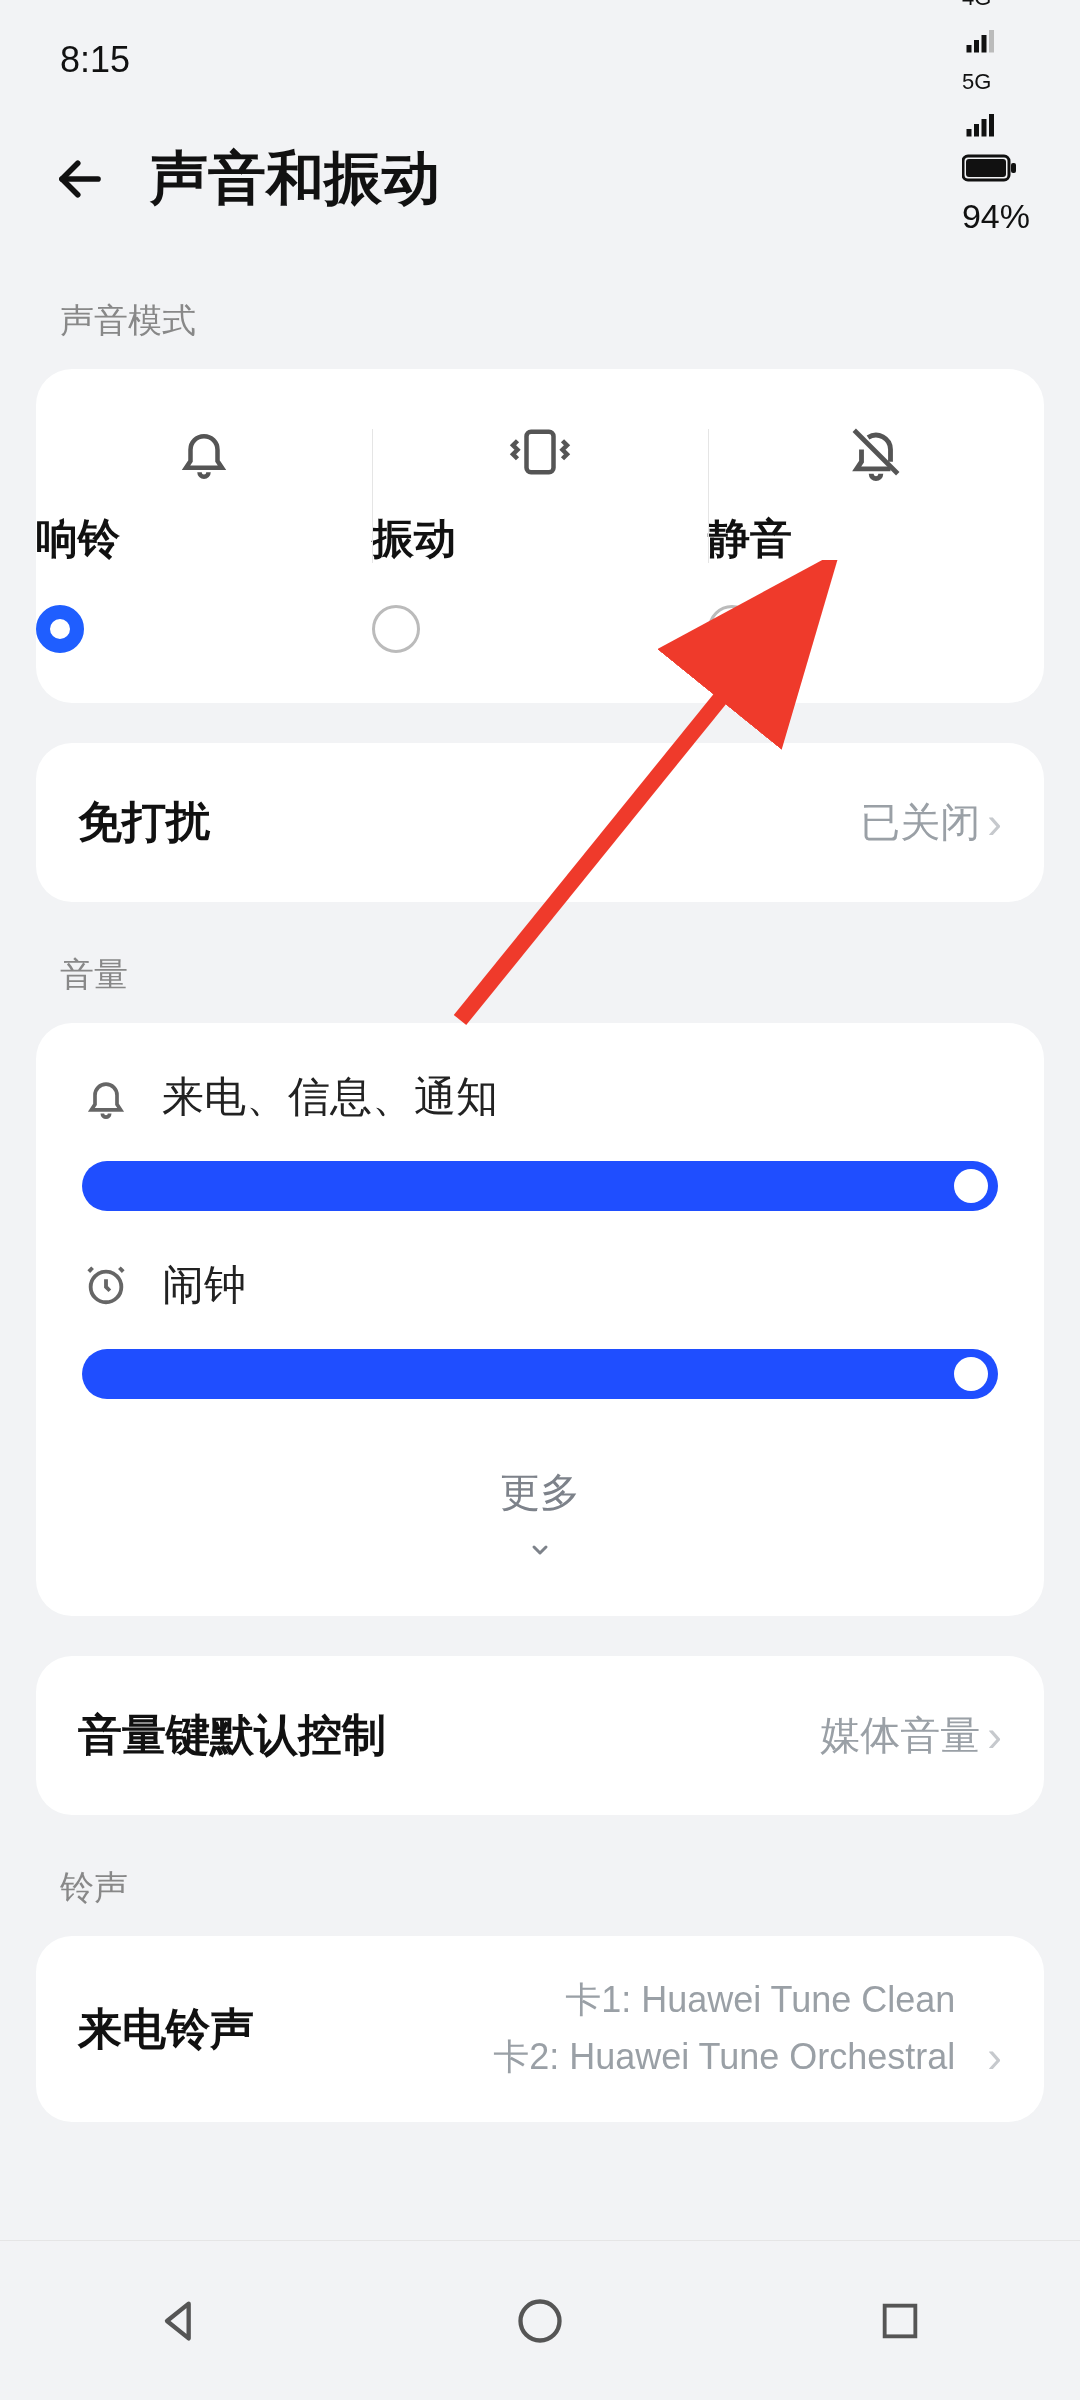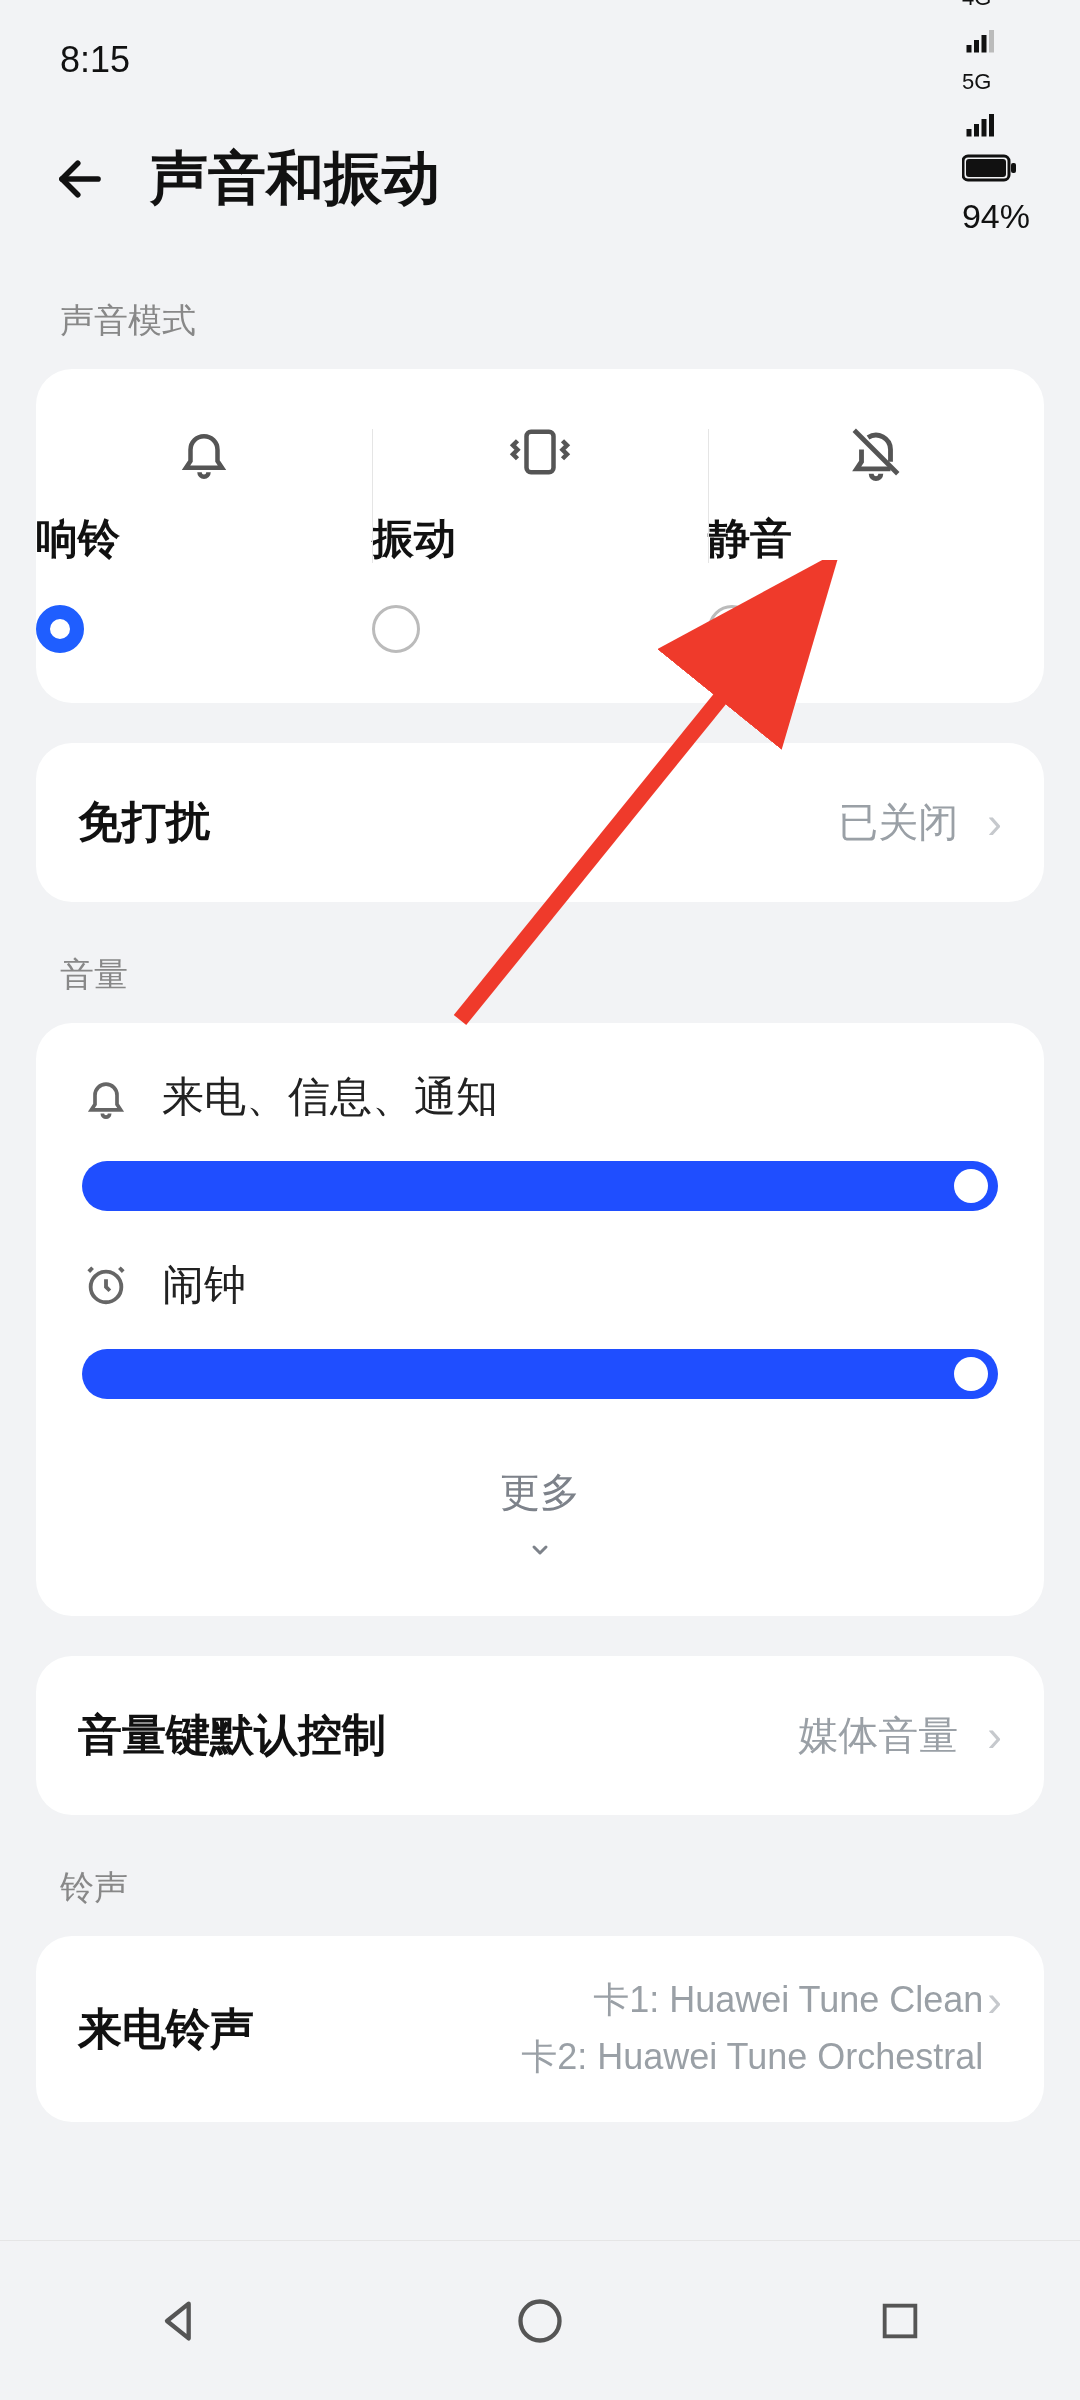--- a/index.html
+++ b/index.html
@@ -26,39 +26,39 @@
   .mode { flex:1; display:flex; flex-direction:column; gap:26px; position:relative; }
   .mode + .mode::before { content:""; position:absolute; left:0; top:10px; bottom:90px; border-left:1px solid #e5e5e5; }
   .mode .icn { height:66px; display:flex; align-items:center; justify-content:center; }
   .mode .lbl { font-size:42px; font-weight:600; color:#111; }
   .mode .radio { width:48px; height:48px; border-radius:50%; border:3px solid #bbb; margin-top:12px; }
   .mode.selected .radio { border:14px solid #1f5eff; }
 
   
   .row { display:flex; align-items:center; justify-content:space-between; padding:50px 42px 50px 42px; }
   .row .tl { font-size:44px; font-weight:600; color:#111; }
-  .row .val { font-size:40px; color:#9aa0a6; display:flex; align-items:center; gap:29px; }
+  .row .val { font-size:40px; color:#9aa0a6; display:flex; align-items:center; gap:7px; }
   .chev { color:#c6c9cd; font-size:44px; }
 
   
   .vol-card { padding:46px 46px 24px 46px; }
   .vol-item { margin-bottom:46px; }
   .vol-head { display:flex; align-items:center; gap:32px; margin-bottom:36px; }
   .vol-head .icn { width:48px; height:48px; display:flex; align-items:center; justify-content:center; }
   .vol-head .lbl { font-size:42px; color:#222; }
   .slider { position:relative; height:50px; border-radius:25px; background:#1f4eff; }
   .slider .thumb { position:absolute; right:10px; top:50%; transform:translateY(-50%); width:34px; height:34px; border-radius:50%; background:#fff; }
   .more { text-align:center; color:#7d828a; font-size:40px; padding:20px 0 30px 0; display:flex; justify-content:center; align-items:center; gap:18px;flex-direction:column; }
 
   
   .ring-row { display:flex; align-items:center; justify-content:space-between; padding:40px 42px 40px 42px; }
   .ring-row .tl { font-size:44px; font-weight:600; color:#111; }
   .ring-row .rv { text-align:right; display:flex; flex-direction:column; gap:8px; }
   .ring-row .rv span { font-size:36px; color:#9aa0a6; }
-  .ring-row .chev-wrap { display:flex; align-items:flex-start; gap:4px; }
+  .ring-row .chev-wrap { display:flex; align-items:flex-end; gap:32px; }
 
   
   .navbar { position:absolute; left:0; right:0; bottom:0; height:160px; display:flex; justify-content:space-around; align-items:center; background:#f2f3f5; border-top:1px solid #e5e5e5; }
   .navbar .btn { width:200px; height:120px; display:flex; align-items:center; justify-content:center; }
 
   
   .arrow { position:absolute; pointer-events:none; }
 </style>
 </head>
 <body>

